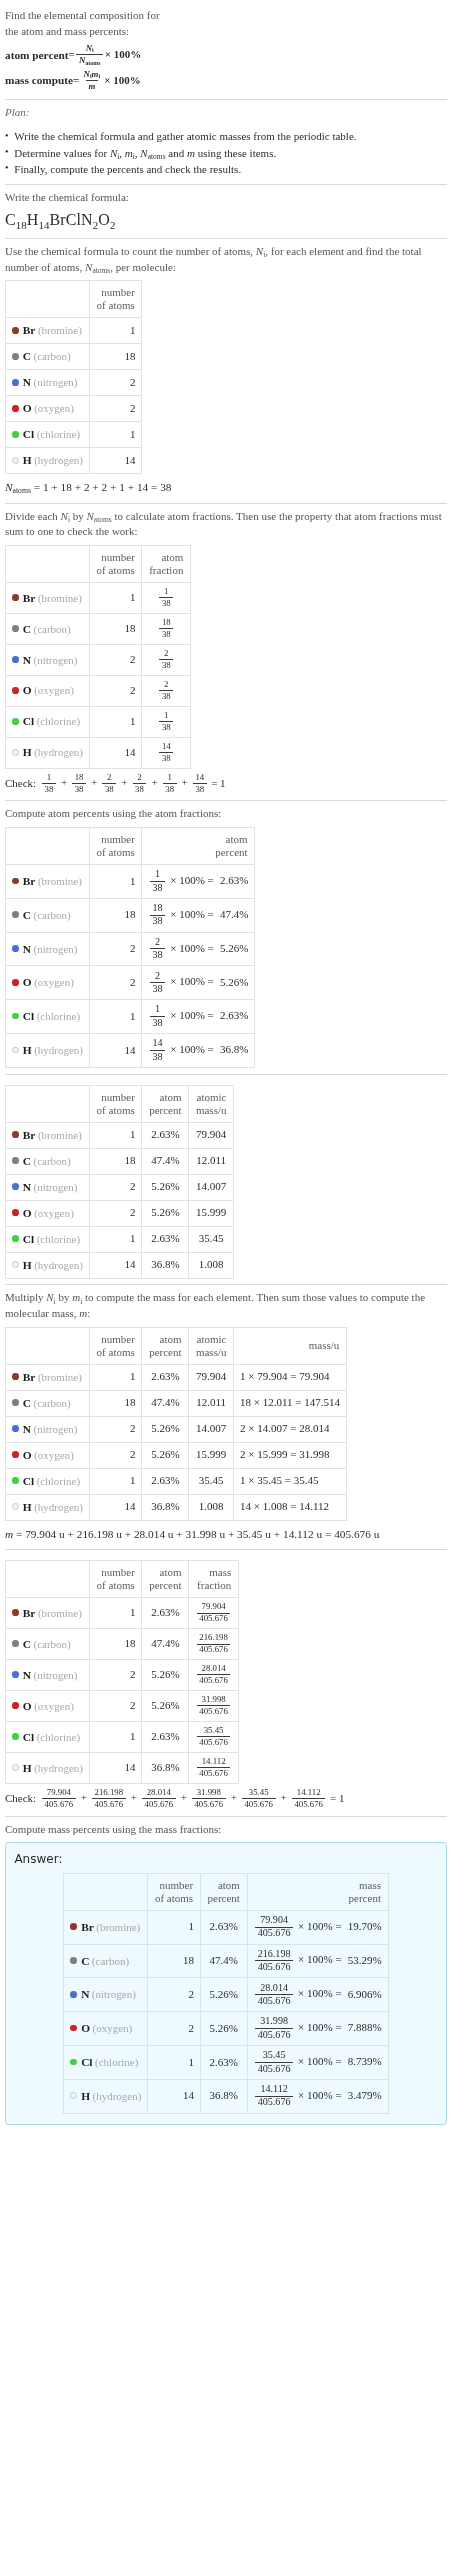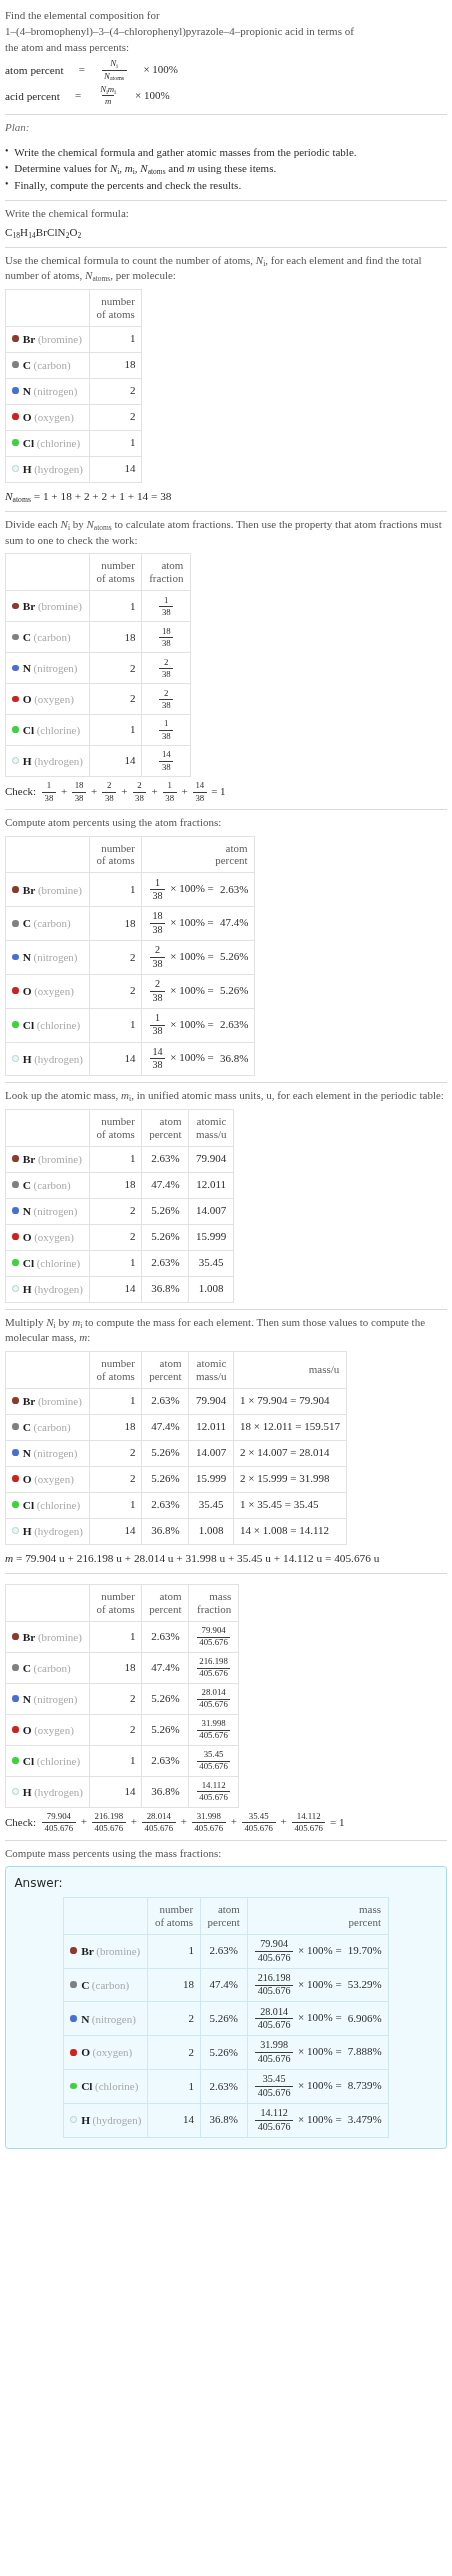--- a/index.html
+++ b/index.html
@@ -13,39 +13,39 @@
     line-height: 1.42;
     -webkit-font-smoothing: antialiased;
   }
   .page { width: 452px; padding: 3.4px 5px 8.4px 5px; }
 
   .sect { padding: 5px 0 5.9px 0; }
   .rule { border-top: 0.8px solid #d9d9d9; height: 0; margin: 0; }
 
   .prompt { color: #555; }
 
-  .eqline { display: flex; align-items: center; gap: 15px; margin: 4.2px 0 1.7px 0; color: #2c2c2c; }
+  .eqline { display: flex; align-items: center; gap: 0; margin: 4.2px 0 1.7px 0; color: #2c2c2c; font-weight: bold; }
   .eqlabel { font-size: 11.3px; }
 
   
   .frac { display: inline-flex; flex-direction: column; align-items: center; vertical-align: middle;
           margin: 0 1.7px; line-height: 1.08; }
   .frac .num { padding: 0 2.5px 0.8px 2.5px; font-size: 0.80em; }
   .frac .den { padding: 0.8px 2.5px 0 2.5px; border-top: 0.8px solid #3b3b3b; font-size: 0.80em; }
   .frac.big .num, .frac.big .den { font-size: 0.92em; }
 
   .mi { font-style: italic; }
   sub { font-size: 0.68em; vertical-align: baseline; position: relative; bottom: -0.28em; font-style: normal; }
 
   .plan-title { color: #6a6a6a; margin-bottom: 9px; font-style: italic; }
   ul.plan { margin: 0; padding: 0; list-style: none; }
   ul.plan li { position: relative; padding-left: 9.3px; color: #2e2e2e; margin: 0.8px 0; }
   ul.plan li::before { content: "\2022"; position: absolute; left: 0; top: -0.8px; color: #2e2e2e; font-size: 10px; }
 
-  .formula { font-size: 11px; color: #2a2a2a; margin-top: 3.4px; letter-spacing: 0.1px; }
+  .formula { font-size: 16px; color: #2a2a2a; margin-top: 3.4px; letter-spacing: 0.1px; }
 
   
   table.grid { border-collapse: collapse; margin-top: 5px; }
   table.grid td, table.grid th {
     border: 0.8px solid #e2e2e2;
     padding: 4.2px 5.9px;
     font-weight: normal;
     vertical-align: middle;
     font-size: 11px;
     color: #2b2b2b;
@@ -90,35 +90,34 @@
   .answer-inner { display: flex; justify-content: center; }
   .times { margin: 0 3.4px; }
 </style>
 </head>
 <body>
 
 <div class="page">
 
   <div class="sect">
     <div class="prompt">Find the elemental composition for</div>
-    <div class="prompt">1–(4–bromophenyl)–3–(4–chlorophenyl)pyrazole–4–propionic acid in terms of</div>
     <div class="prompt">the atom and mass percents:</div>
 
     <div class="eqline">
       <span class="eqlabel">atom percent</span>
       <span>=</span>
       <span class="frac">
         <span class="num"><span class="mi">N</span><sub>i</sub></span>
         <span class="den"><span class="mi">N</span><sub>atoms</sub></span>
       </span>
       <span>× 100%</span>
     </div>
 
     <div class="eqline">
-      <span class="eqlabel">acid percent</span>
+      <span class="eqlabel">mass compute</span>
       <span>=</span>
       <span class="frac">
         <span class="num"><span class="mi">N</span><sub>i</sub><span class="mi">m</span><sub>i</sub></span>
         <span class="den"><span class="mi">m</span></span>
       </span>
       <span>× 100%</span>
     </div>
   </div>
 
   <div class="rule"></div>
@@ -355,24 +354,20 @@
                 <span class="den">38</span>
               </span><span class="times">× 100% =</span> 36.8%</td>
           </tr>
         </tbody>
     </table>
   </div>
 
   <div class="rule"></div>
 
   <div class="sect">
-    <div class="prompt">
-      Look up the atomic mass, <span class="mi">m</span><sub>i</sub>, in unified atomic mass units, u, for each element in
-      the periodic table:
-    </div>
     <table class="grid">
       <tbody>
           <tr>
         <td class="corner">&nbsp;</td>
         <th>
           <span class="hdr2">number</span>
           <span class="hdr2">of atoms</span>
         </th>
         <th>
           <span class="hdr2">atom</span>
@@ -459,21 +454,21 @@
             <td class="num">1</td>
             <td class="ctr">2.63%</td>
             <td class="ctr">79.904</td>
             <td class="mid">1 × 79.904 = 79.904</td>
           </tr>
           <tr>
             <td class="elem"><span class="dot" style="background:#808080;"></span><span class="sym">C</span><span class="nm">(carbon)</span></td>
             <td class="num">18</td>
             <td class="ctr">47.4%</td>
             <td class="ctr">12.011</td>
-            <td class="mid">18 × 12.011 = 159.517</td>
+            <td class="mid">18 × 12.011 = 147.514</td>
           </tr>
           <tr>
             <td class="elem"><span class="dot" style="background:#4a6fd4;"></span><span class="sym">N</span><span class="nm">(nitrogen)</span></td>
             <td class="num">2</td>
             <td class="ctr">5.26%</td>
             <td class="ctr">14.007</td>
             <td class="mid">2 × 14.007 = 28.014</td>
           </tr>
           <tr>
             <td class="elem"><span class="dot" style="background:#cc2222;"></span><span class="sym">O</span><span class="nm">(oxygen)</span></td>

